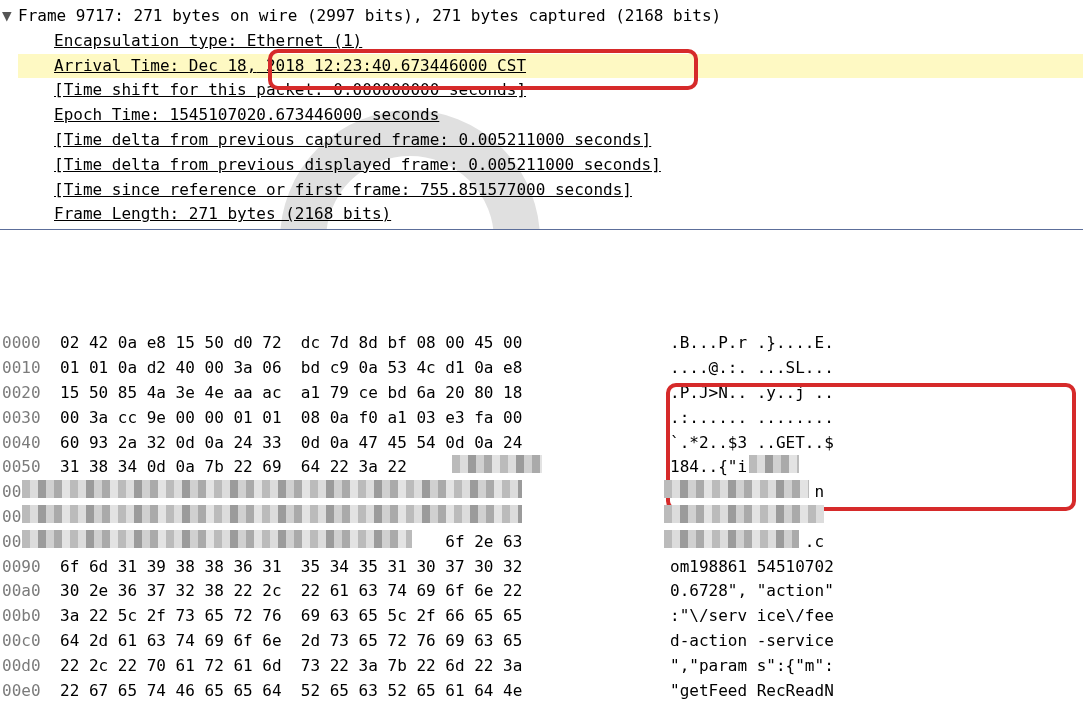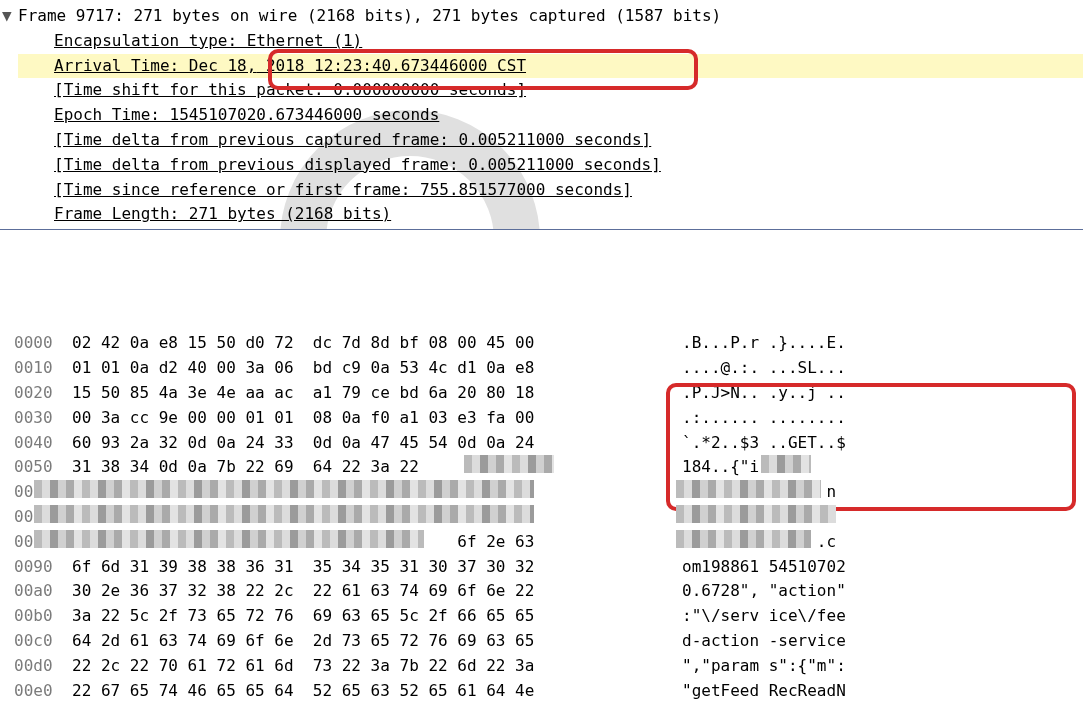--- a/index.html
+++ b/index.html
@@ -46,21 +46,21 @@
   .hex-pane {
     border-top: 1px solid #5c6e9a;
     margin-top: 2px;
     padding: 2px 0 0 2px;
     line-height: 1.55;
     white-space: pre;
     position: relative;
     background: #fff;
   }
   .hex-row { display: flex; }
-  .hex-offset { width: 58px; color: #7b7b7b; margin-left: 12px; }
+  .hex-offset { width: 58px; color: #7b7b7b; }
   .hex-bytes { width: 520px; }
   .hex-ascii { padding-left: 90px; }
   .red-box-2 {
     position: absolute;
     border: 4px solid #d62a2a;
     border-radius: 10px;
     left: 666px;
     top: 153px;
     width: 410px;
     height: 128px;
@@ -120,21 +120,21 @@
 <div class="watermark">
   <div class="lens"></div>
   <div class="handle"></div>
 </div>
 <div class="watermark2">BUG侦探</div>
 
 <div class="content-layer">
 
 <div class="details-pane">
   <span class="expander">▼</span>
-  <div class="row">Frame 9717: 271 bytes on wire (2168 bits), 271 bytes captured (1587 bits)</div>
+  <div class="row">Frame 9717: 271 bytes on wire (2997 bits), 271 bytes captured (2168 bits)</div>
   <div class="row child">Encapsulation type: Ethernet (1)</div>
   <div class="row child highlight-row"><span>Arrival Time: Dec 18,</span><span> 2018 12:23:40.673446000 CST</span></div>
   <div class="row child">[Time shift for this packet: 0.000000000 seconds]</div>
   <div class="row child">Epoch Time: 1545107020.673446000 seconds</div>
   <div class="row child">[Time delta from previous captured frame: 0.005211000 seconds]</div>
   <div class="row child">[Time delta from previous displayed frame: 0.005211000 seconds]</div>
   <div class="row child">[Time since reference or first frame: 755.851577000 seconds]</div>
   <div class="row child">Frame Length: 271 bytes (2168 bits)</div>
   <div class="red-box-1"></div>
 </div>

